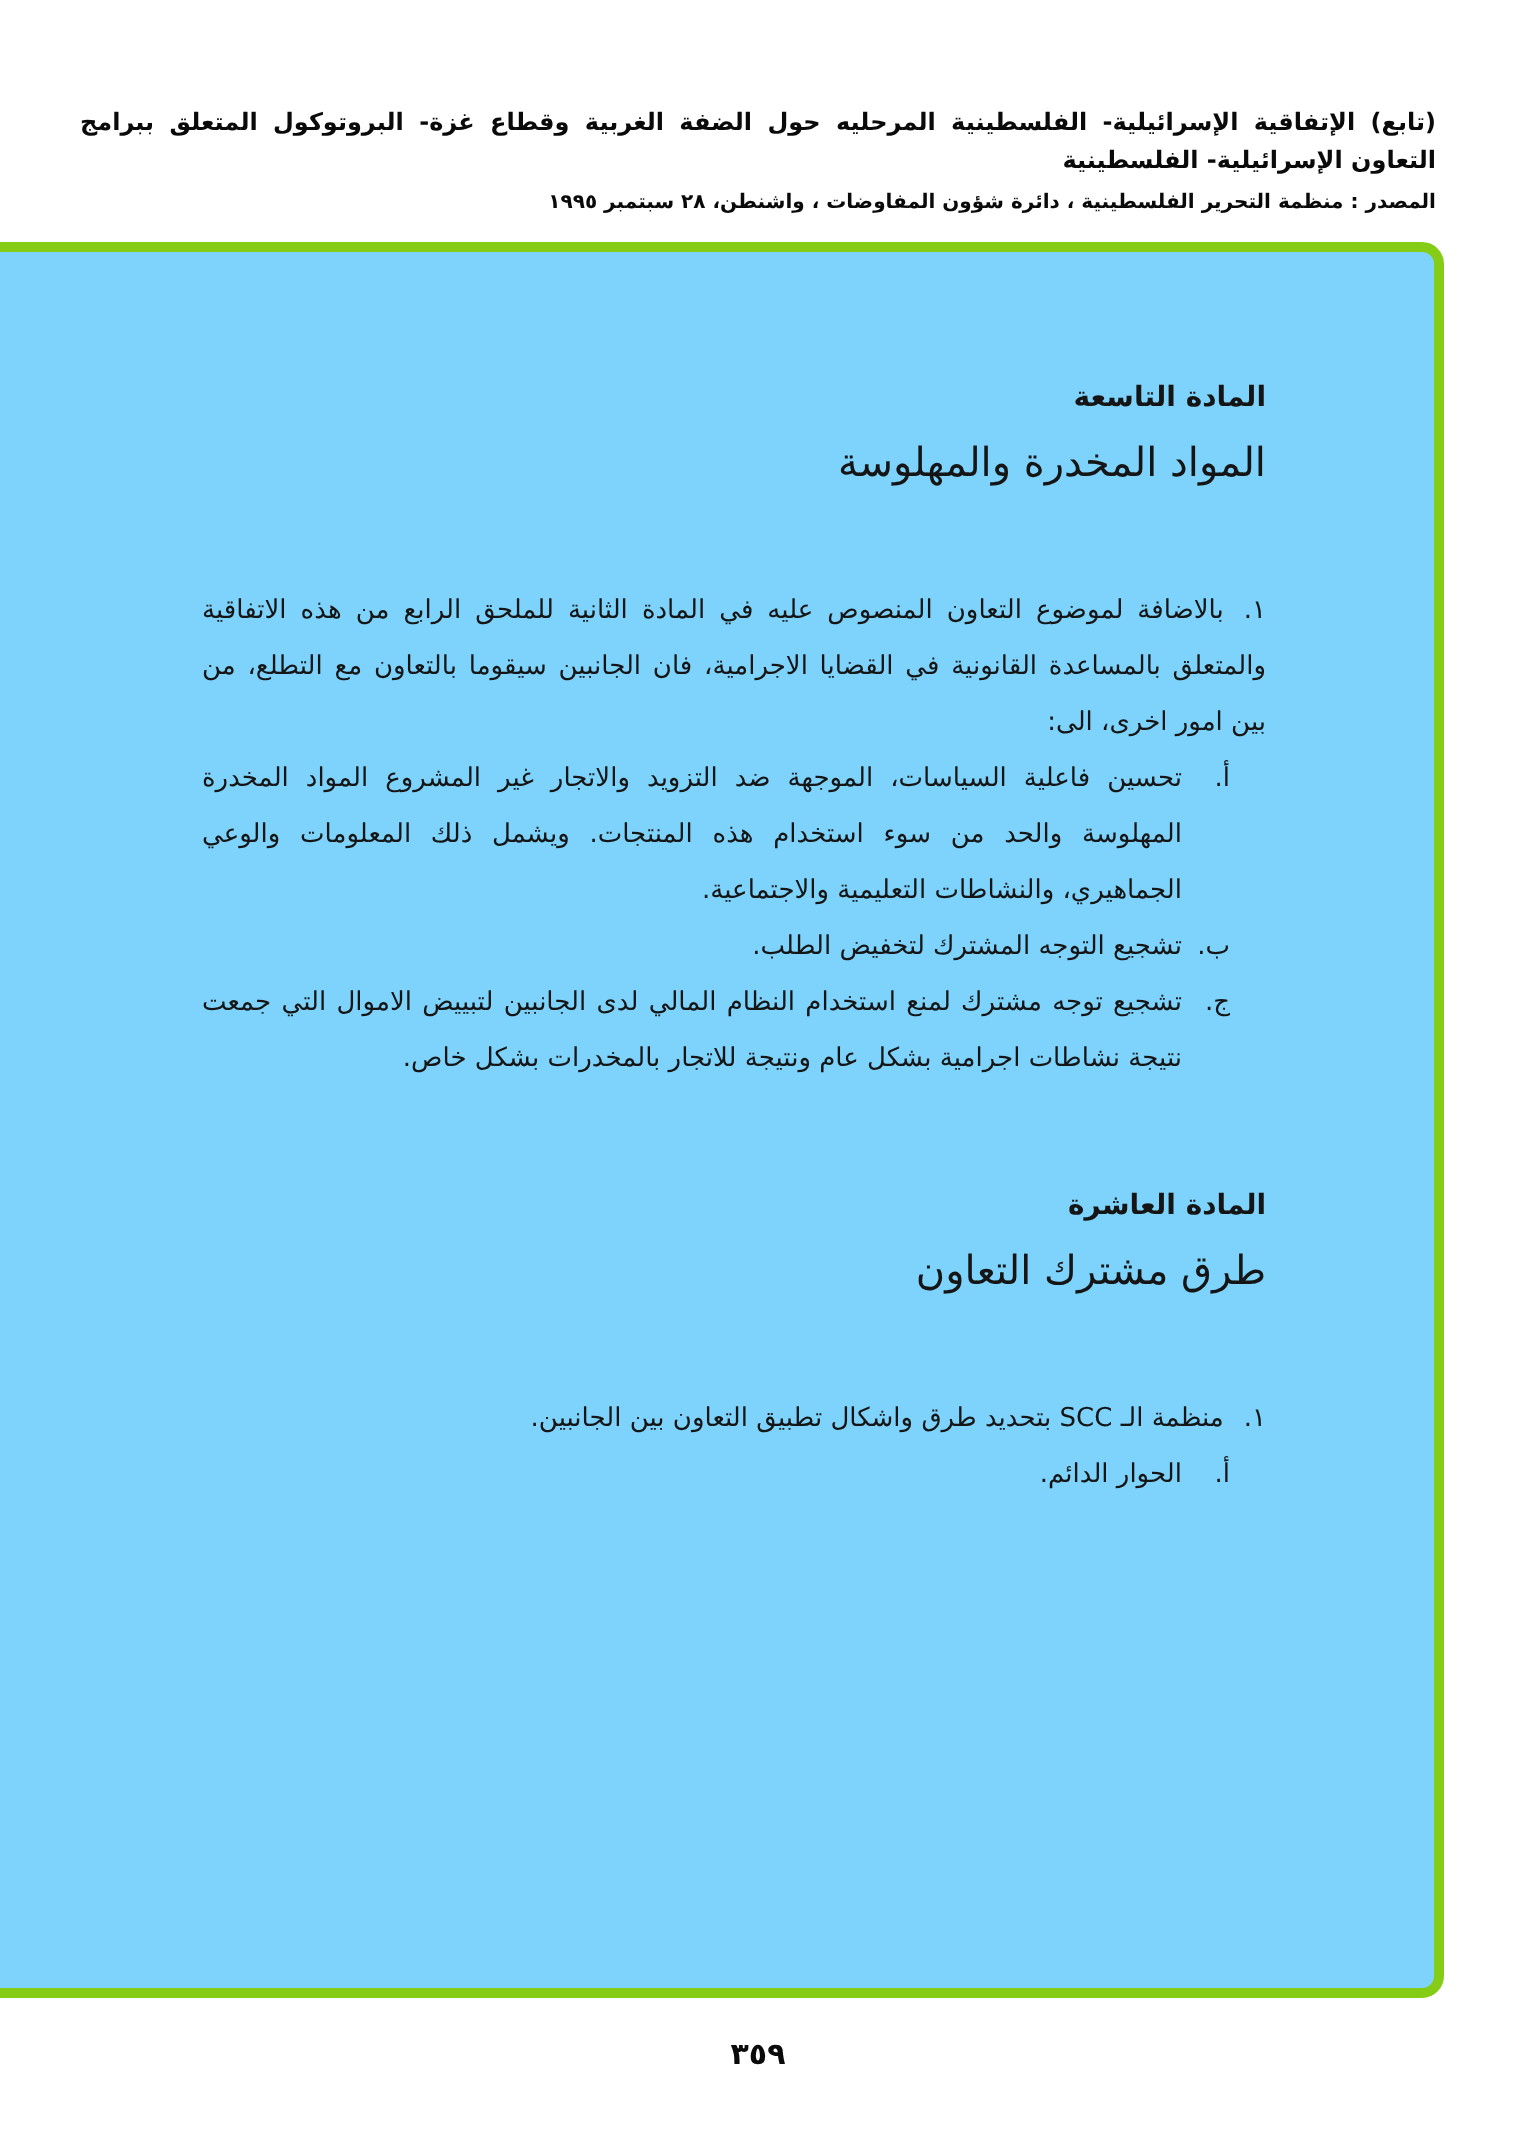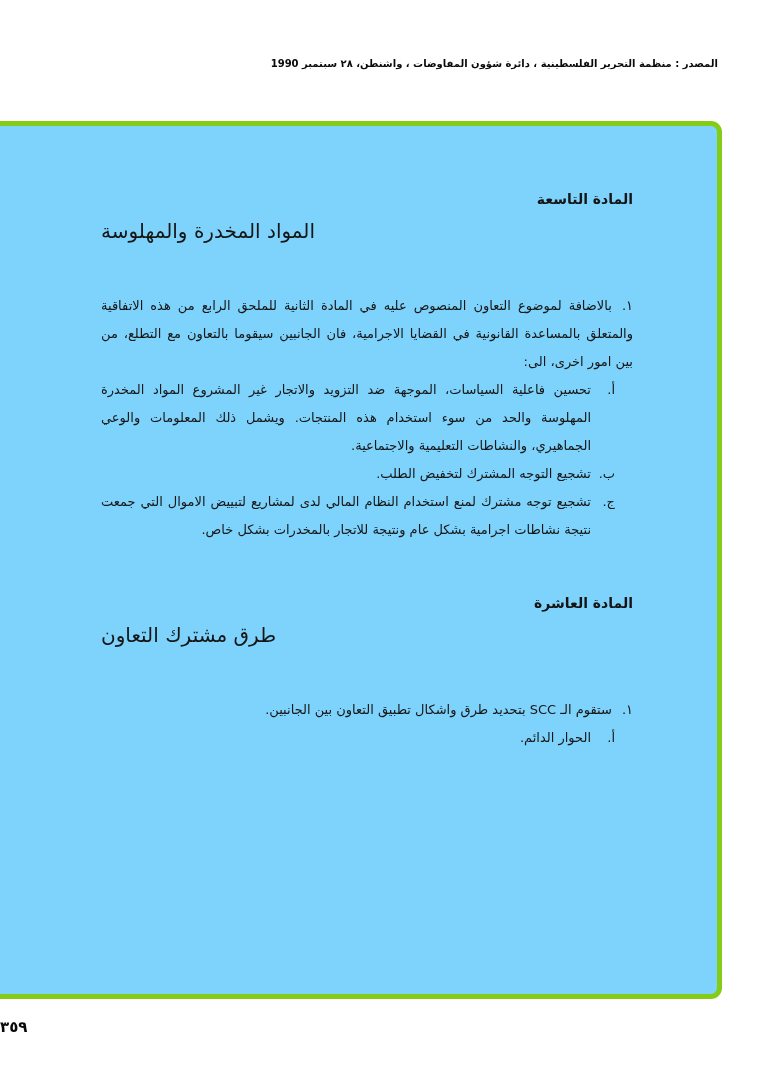--- a/index.html
+++ b/index.html
@@ -63,21 +63,21 @@
   .article-heading {
     font-size: 14px;
     font-weight: bold;
     text-align: right;
     margin-bottom: 4px;
     line-height: 26px;
   }
   .article-subheading {
     font-size: 20px;
     font-weight: normal;
-    text-align: left;
+    text-align: right;
     margin-bottom: 46px;
     line-height: 30px;
   }
   .article + .article { margin-top: 46px; }
 
   .li { text-align: justify; }
   .li .marker { font-weight: normal; margin-left: 10px; white-space: nowrap; }
 
   .li.level2 {
     position: relative;
@@ -89,34 +89,35 @@
     right: 0;
     top: 0;
     margin-left: 0;
   }
 
   .page-number {
     position: absolute;
     bottom: 42px;
     left: 0;
     right: 0;
-    text-align: left;
+    text-align: center;
     font-size: 15px;
     font-weight: bold;
     letter-spacing: 2px;
     color: #0a0a0a;
   }
 </style>
 </head>
 <body>
 
 <div class="page">
 
   <header class="doc-header">
-    <div class="doc-header-source">المصدر : منظمة التحرير الفلسطينية ، دائرة شؤون المفاوضات ، واشنطن، ٢٨ سبتمبر 1990</div>
+    <div class="doc-header-title">(تابع) الإتفاقية الإسرائيلية- الفلسطينية المرحليه حول الضفة الغربية وقطاع غزة- البروتوكول المتعلق ببرامج التعاون الإسرائيلية- الفلسطينية</div>
+    <div class="doc-header-source">المصدر : منظمة التحرير الفلسطينية ، دائرة شؤون المفاوضات ، واشنطن، ٢٨ سبتمبر ١٩٩٥</div>
   </header>
 
   <div class="frame">
     <div class="content">
 
       <section class="article">
         <div class="article-heading">المادة التاسعة</div>
         <div class="article-subheading">المواد المخدرة والمهلوسة</div>
 
         <div class="li level1">
@@ -125,31 +126,31 @@
 
         <div class="li level2">
           <span class="marker">أ.</span><span>تحسين فاعلية السياسات، الموجهة ضد التزويد والاتجار غير المشروع المواد المخدرة المهلوسة والحد من سوء استخدام هذه المنتجات. ويشمل ذلك المعلومات والوعي الجماهيري، والنشاطات التعليمية والاجتماعية.</span>
         </div>
 
         <div class="li level2">
           <span class="marker">ب.</span><span>تشجيع التوجه المشترك لتخفيض الطلب.</span>
         </div>
 
         <div class="li level2">
-          <span class="marker">ج.</span><span>تشجيع توجه مشترك لمنع استخدام النظام المالي لدى لمشاريع لتبييض الاموال التي جمعت نتيجة نشاطات اجرامية بشكل عام ونتيجة للاتجار بالمخدرات بشكل خاص.</span>
+          <span class="marker">ج.</span><span>تشجيع توجه مشترك لمنع استخدام النظام المالي لدى الجانبين لتبييض الاموال التي جمعت نتيجة نشاطات اجرامية بشكل عام ونتيجة للاتجار بالمخدرات بشكل خاص.</span>
         </div>
 
       </section>
 
       <section class="article">
         <div class="article-heading">المادة العاشرة</div>
         <div class="article-subheading">طرق مشترك التعاون</div>
 
         <div class="li level1">
-          <span class="marker">١.</span><span>ستقوم الـ SCC بتحديد طرق واشكال تطبيق التعاون بين الجانبين.</span>
+          <span class="marker">١.</span><span>منظمة الـ SCC بتحديد طرق واشكال تطبيق التعاون بين الجانبين.</span>
         </div>
 
 
         <div class="li level2">
           <span class="marker">أ.</span><span>الحوار الدائم.</span>
         </div>
       </section>
 
     </div>
   </div>

